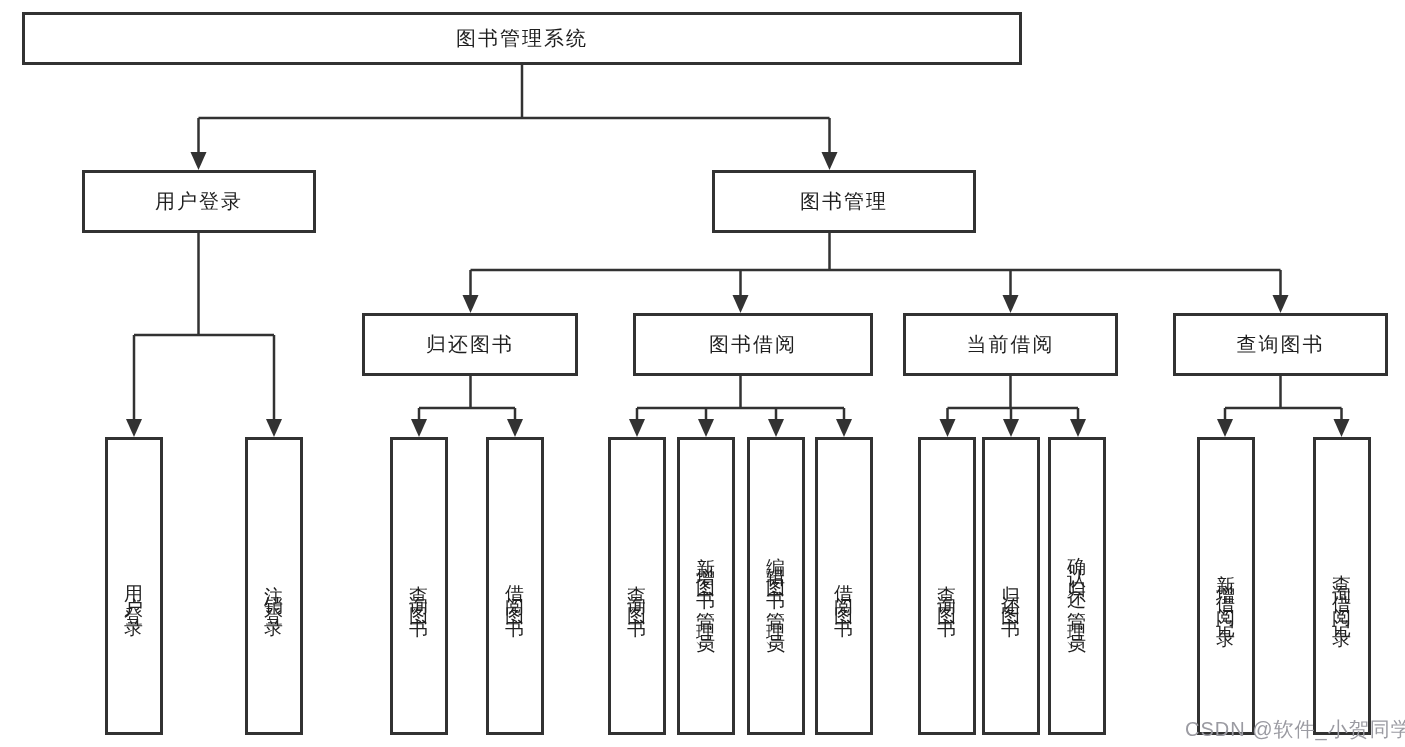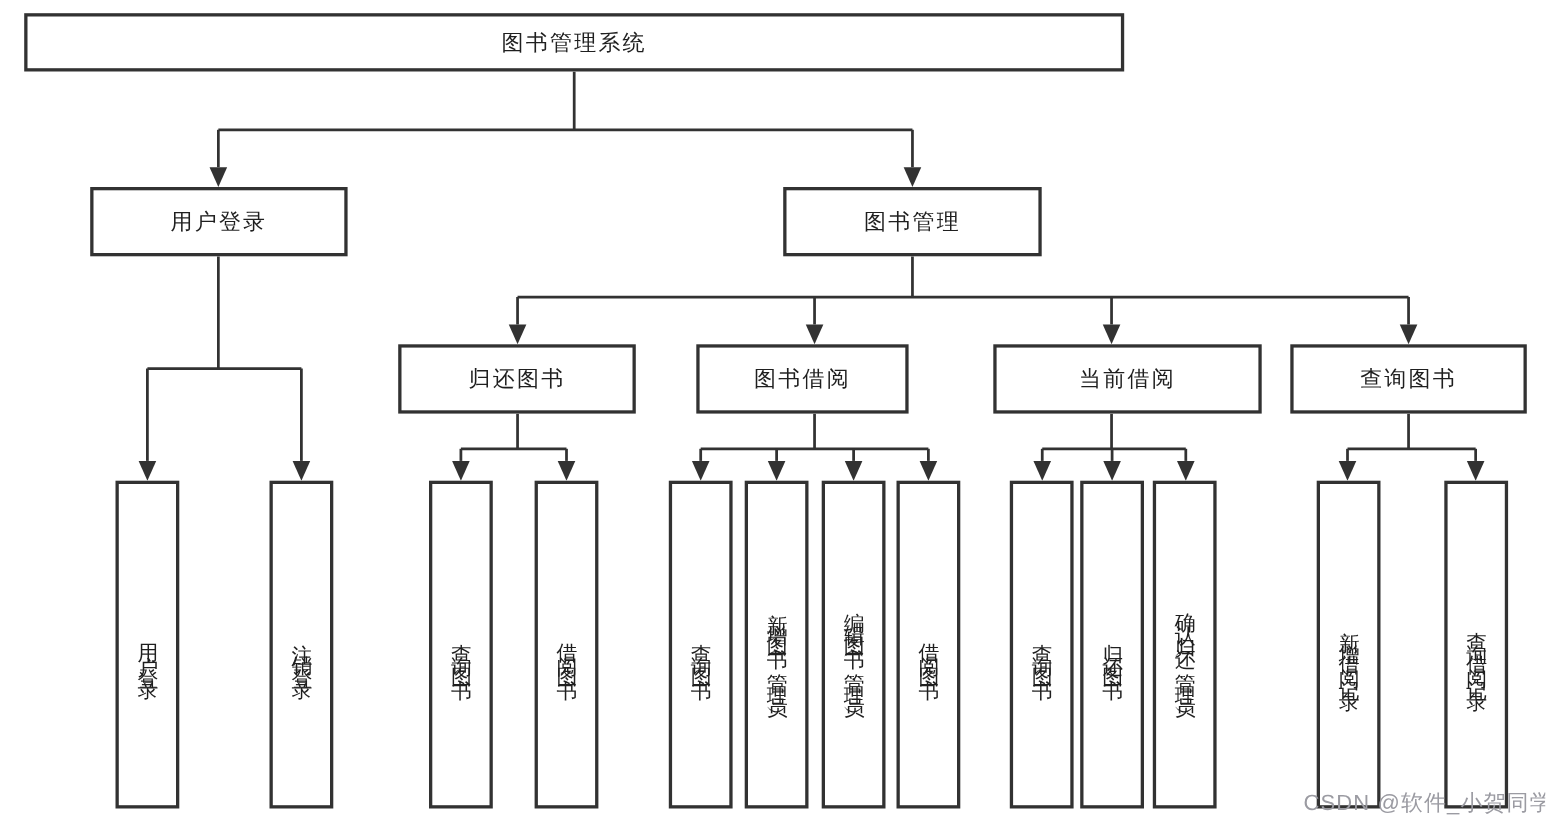--- a/index.html
+++ b/index.html
@@ -34,24 +34,24 @@
     position:absolute;
     left:1185px;top:716px;
     font-size:20px;
     color:#9b9ba2;
     letter-spacing:1px;
     white-space:nowrap;
   }
   
   #n-root{left:22px;top:12px;width:1000px;height:53px;}
   #n-user-login{left:82px;top:170px;width:234px;height:63px;}
-  #n-book-mgmt{left:712px;top:170px;width:235px;height:63px;justify-content:center;}
+  #n-book-mgmt{left:712px;top:170px;width:264px;height:63px;justify-content:center;}
   #n-new-book{left:362px;top:313px;width:216px;height:63px;}
-  #n-book-borrow{left:633px;top:313px;width:193px;height:63px;}
-  #n-current-borrow{left:903px;top:313px;width:244px;height:63px;}
+  #n-book-borrow{left:633px;top:313px;width:240px;height:63px;}
+  #n-current-borrow{left:903px;top:313px;width:215px;height:63px;}
   #n-borrow-records{left:1173px;top:313px;width:215px;height:63px;}
   #lf-user-login{left:105px;}
   #lf-logout{left:245px;}
   #lf-rec-query{left:390px;}
   #lf-rec-borrow{left:486px;}
   #lf-bor-query{left:608px;}
   #lf-bor-add{left:677px;}
   #lf-bor-edit{left:747px;}
   #lf-bor-borrow{left:815px;}
   #lf-cur-query{left:918px;}

